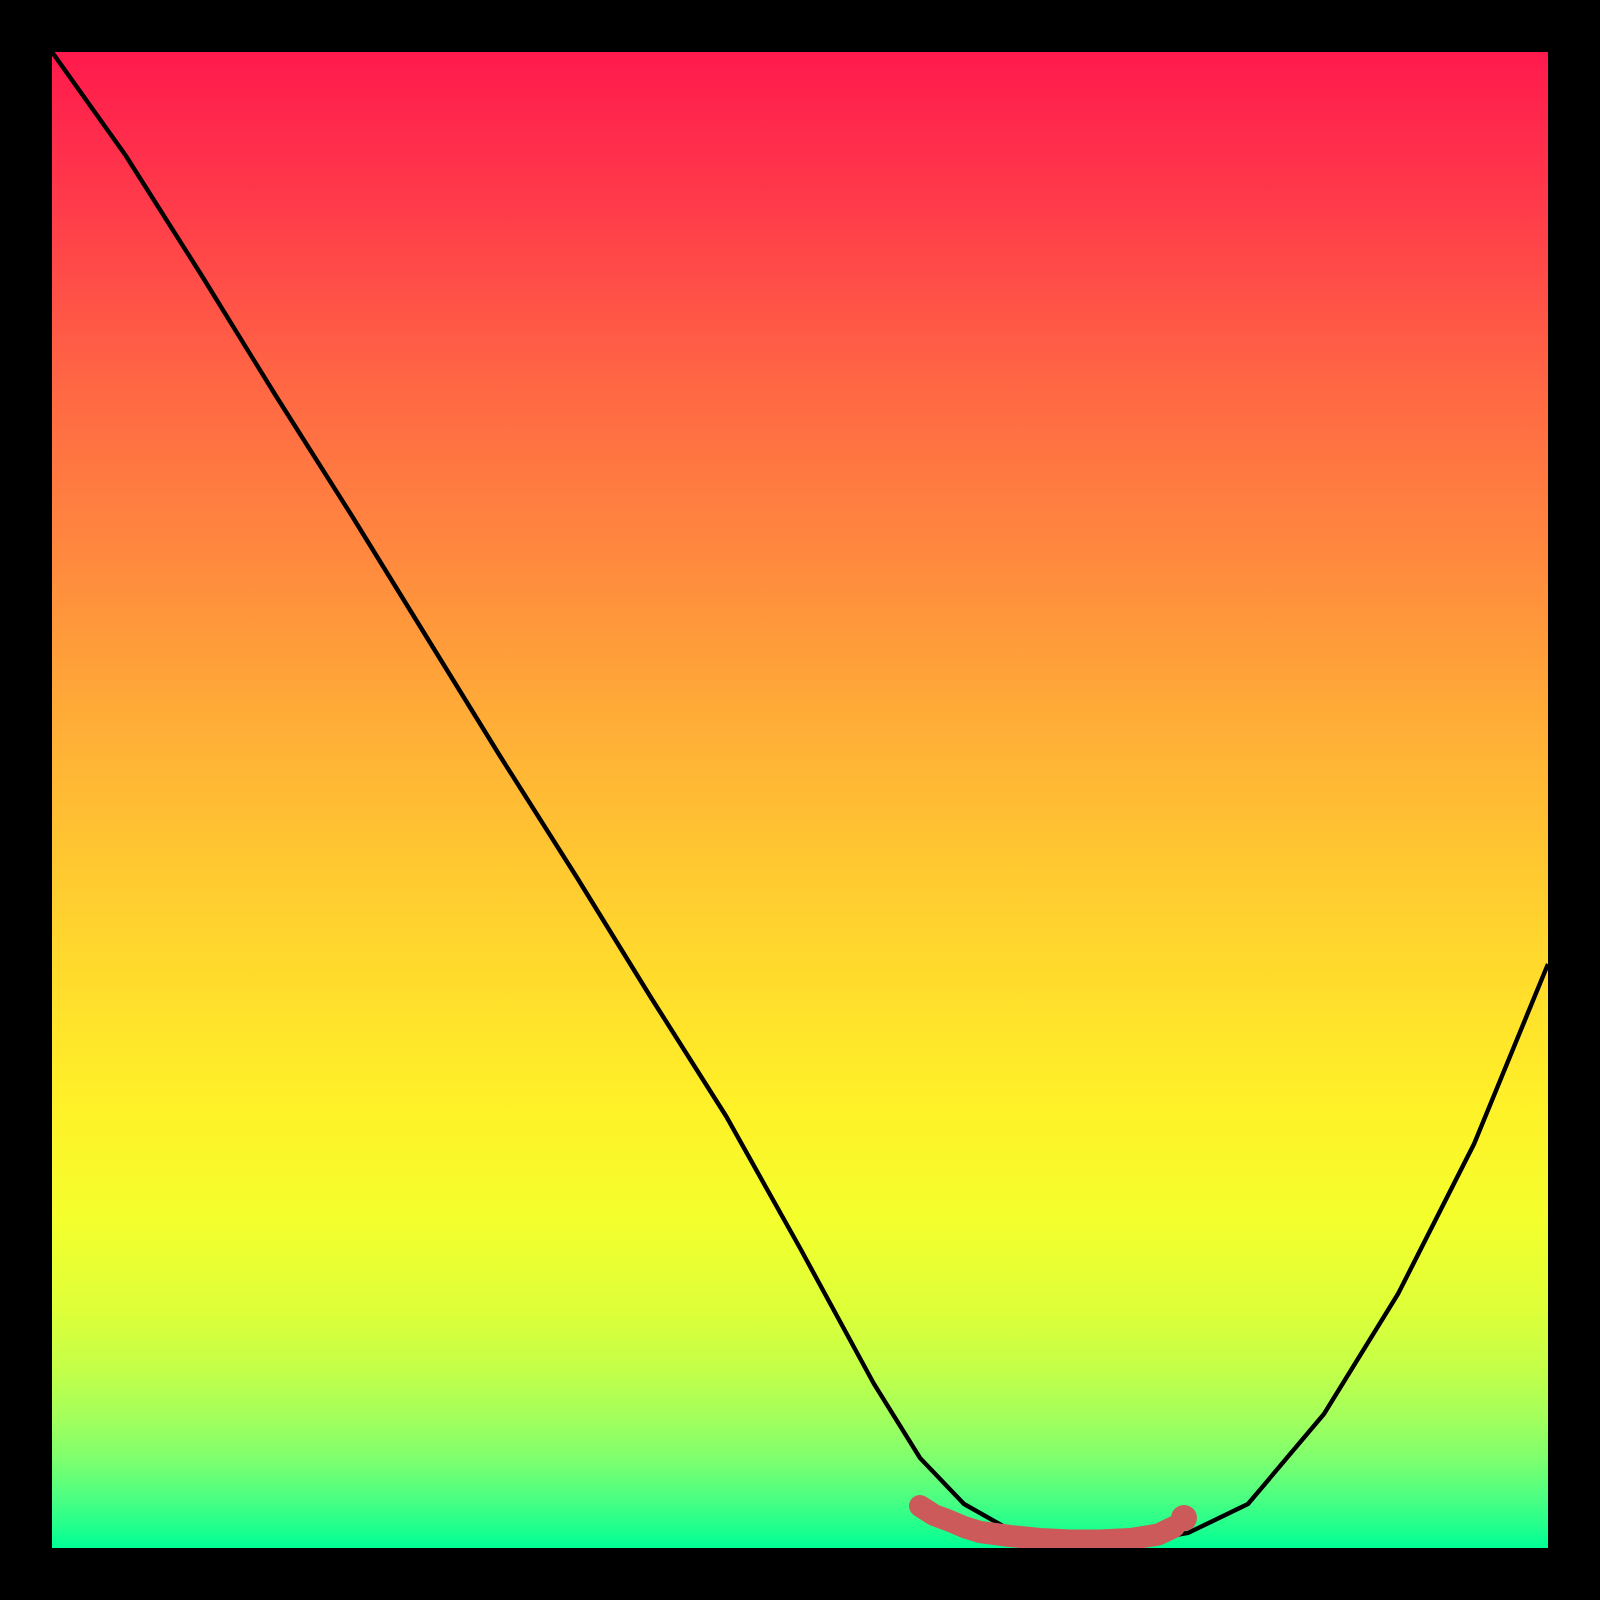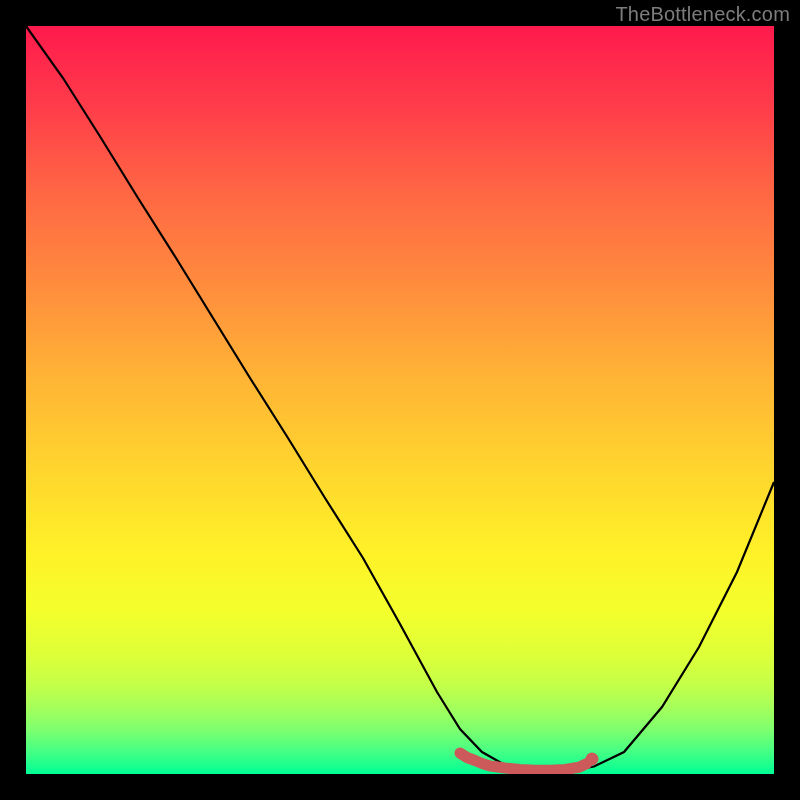--- a/index.html
+++ b/index.html
@@ -96,14 +96,13 @@
                L 479 742
                L 494 743.5
                L 509 744.3
                L 524 744.3
                L 539 743.5
                L 553 741.3
                L 561 737.5" fill="none" stroke="#cc5a5a" stroke-width="11" stroke-linecap="round" stroke-linejoin="round"></path>
       <circle cx="566" cy="733" r="6.5" fill="#cc5a5a"></circle>
     </svg>
   </div>
-  <div class="watermark">TheBottleneck.com</div>
 </div>
 
 </body></html>

